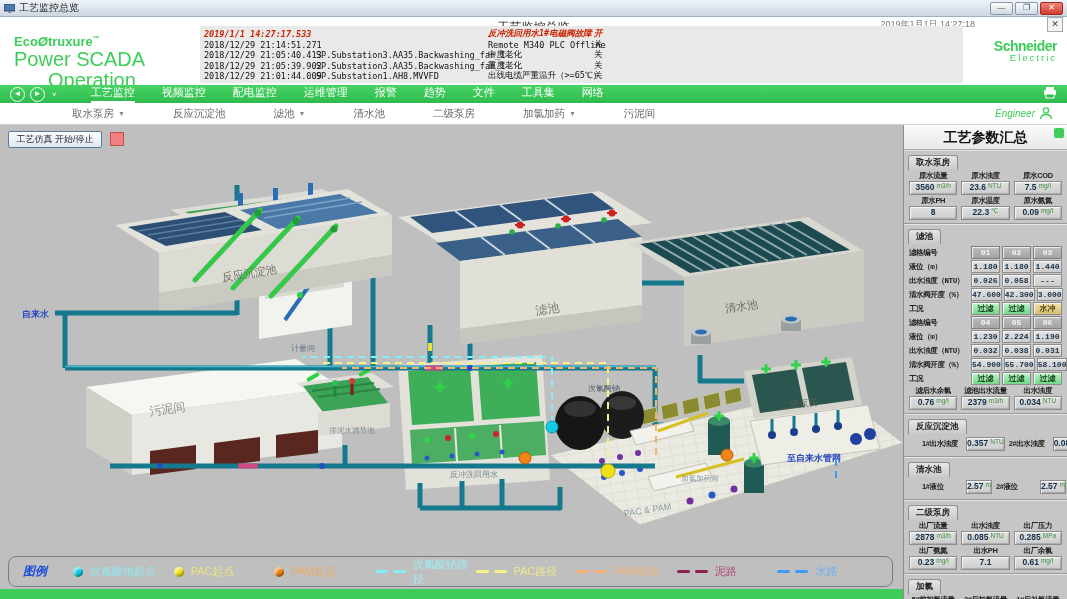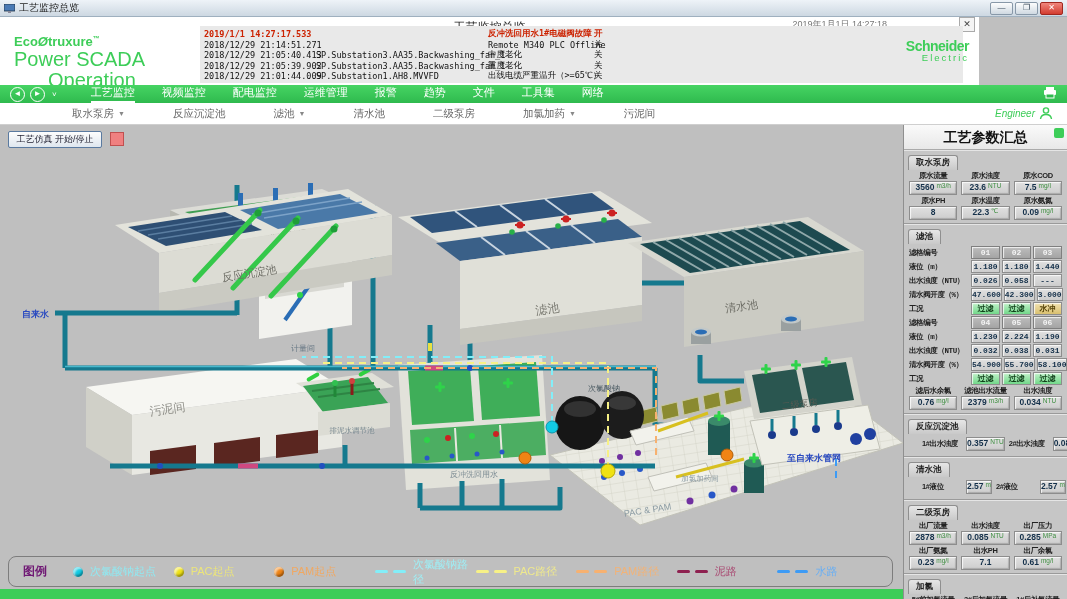--- a/index.html
+++ b/index.html
@@ -9,33 +9,33 @@
   
   .titlebar{position:absolute;left:0;top:0;width:1067px;height:17px;
     background:linear-gradient(#eef3f8,#cdd8e2);border-bottom:1px solid #9fb0bf;
     display:flex;align-items:center;padding:0 4px;box-sizing:border-box;font-size:10px;color:#222;}
   .titlebar .ticon{width:11px;height:9px;margin-right:4px;}
   .winbtns{margin-left:auto;display:flex;gap:2px;}
   .winbtn{width:21px;height:11px;border:1px solid #8898a8;border-radius:2px;
     background:linear-gradient(#fdfdfd,#cfd9e2);font-size:8px;line-height:9px;text-align:center;color:#345;}
   .winbtn.close{background:linear-gradient(#f0867c,#d23c30);color:#fff;border-color:#a02820;}
   
-  .header{position:absolute;left:0;top:17px;width:979px;height:68px;background:#fff;}
+  .header{position:absolute;left:0;top:17px;width:1067px;height:68px;background:#fff;}
   .page-title{position:absolute;left:0;top:2px;width:100%;text-align:center;font-size:12px;color:#222;}
   .logo{position:absolute;left:14px;top:18px;line-height:1.05;color:#3dcd58;}
   .logo .l1{font-size:13px;font-weight:bold;}
   .logo .l1 .glyph{font-style:italic;font-weight:bold;}
   .logo .l1 .tm{font-size:7px;vertical-align:super;}
   .logo .l2{font-size:20px;}
   .logo .l3{font-size:20px;padding-left:34px;}
   .alarm-panel{position:absolute;left:200px;top:9px;width:763px;height:57px;background:#e9e9e9;
     font-family:"DejaVu Sans Mono","Liberation Mono",monospace;font-size:8.5px;padding:2px 4px;box-sizing:border-box;}
   .alarm-row{display:grid;grid-template-columns:112px 172px 106px 26px 1fr;height:10.6px;
     align-items:center;color:#111;white-space:nowrap;}
-  .alarm-row.alarm{color:#cc2200;font-weight:bold;}
+  .alarm-row.alarm{color:#cc2200;font-weight:bold;font-style:italic;}
   .alarm-row .st{text-align:left;}
   .datetime{position:absolute;right:92px;top:1px;font-size:9px;color:#777;}
   .schneider{position:absolute;right:10px;top:22px;text-align:right;color:#3dcd58;line-height:1;}
   .schneider .s1{font-size:14px;font-weight:bold;letter-spacing:-.5px;}
   .schneider .s2{font-size:9.5px;letter-spacing:2px;}
   .hdr-close{position:absolute;right:4px;top:0px;width:14px;height:13px;border:1px solid #aaa;
     background:#f4f4f4;font-size:9px;line-height:12px;text-align:center;color:#444;}
   
   .navbar{position:absolute;left:0;top:85px;width:1067px;height:18px;background:linear-gradient(#46d463,#2fba4e);
     display:flex;align-items:center;padding:0 10px;box-sizing:border-box;color:#fff;}
@@ -53,21 +53,21 @@
   .sub-item{display:flex;align-items:center;gap:4px;}
   .sub-item .arr{font-size:7px;color:#888;}
   .user{position:absolute;right:14px;top:3px;display:flex;align-items:center;gap:4px;color:#3dcd58;font-size:10px;font-style:italic;}
   
   .main{position:absolute;left:0;top:125px;width:903px;height:474px;background:#bfbfbf;}
   .sim-btn{position:absolute;left:8px;top:6px;width:92px;height:15px;border:1px solid #5a7aa0;border-radius:2px;
     background:linear-gradient(#fdfdfd,#dfe7ef);font-size:9px;text-align:center;line-height:14px;color:#223;}
   .sim-ind{position:absolute;left:110px;top:7px;width:12px;height:12px;background:#f08080;border:1px solid #c05050;}
   .legend{position:absolute;left:8px;top:431px;width:885px;height:31px;border:1.5px solid #7d7d7d;border-radius:8px;
     display:flex;align-items:center;box-sizing:border-box;padding:0 14px;gap:0;}
-  .legend-title{font-size:12px;font-weight:bold;color:#701a75;margin-right:26px;}
+  .legend-title{font-size:12px;font-weight:bold;color:#1d4ed8;margin-right:26px;font-style:italic;}
   .legend-item{display:flex;align-items:center;gap:7px;font-size:11px;flex:1;}
   .lg-dot{width:10px;height:10px;border-radius:50%;box-shadow:inset 2px 2px 2px rgba(255,255,255,.6), inset -1px -2px 2px rgba(0,0,0,.35);}
   .lg-dash{display:flex;gap:5px;}
   .lg-dash i{display:block;width:13px;height:3px;border-radius:2px;}
   .bottomstrip{position:absolute;left:0;top:464px;width:903px;height:10px;background:#3dcd58;}
   
   .panel{position:absolute;left:903px;top:125px;width:164px;height:474px;background:#c6c6c6;
     border-left:1px solid #8f8f8f;box-sizing:border-box;overflow:hidden;}
   .panel-title{height:24px;background:linear-gradient(#fafafa,#e8e8e8);border-bottom:1px solid #aaa;
     text-align:center;font-size:14px;font-weight:bold;color:#111;line-height:24px;position:relative;}

